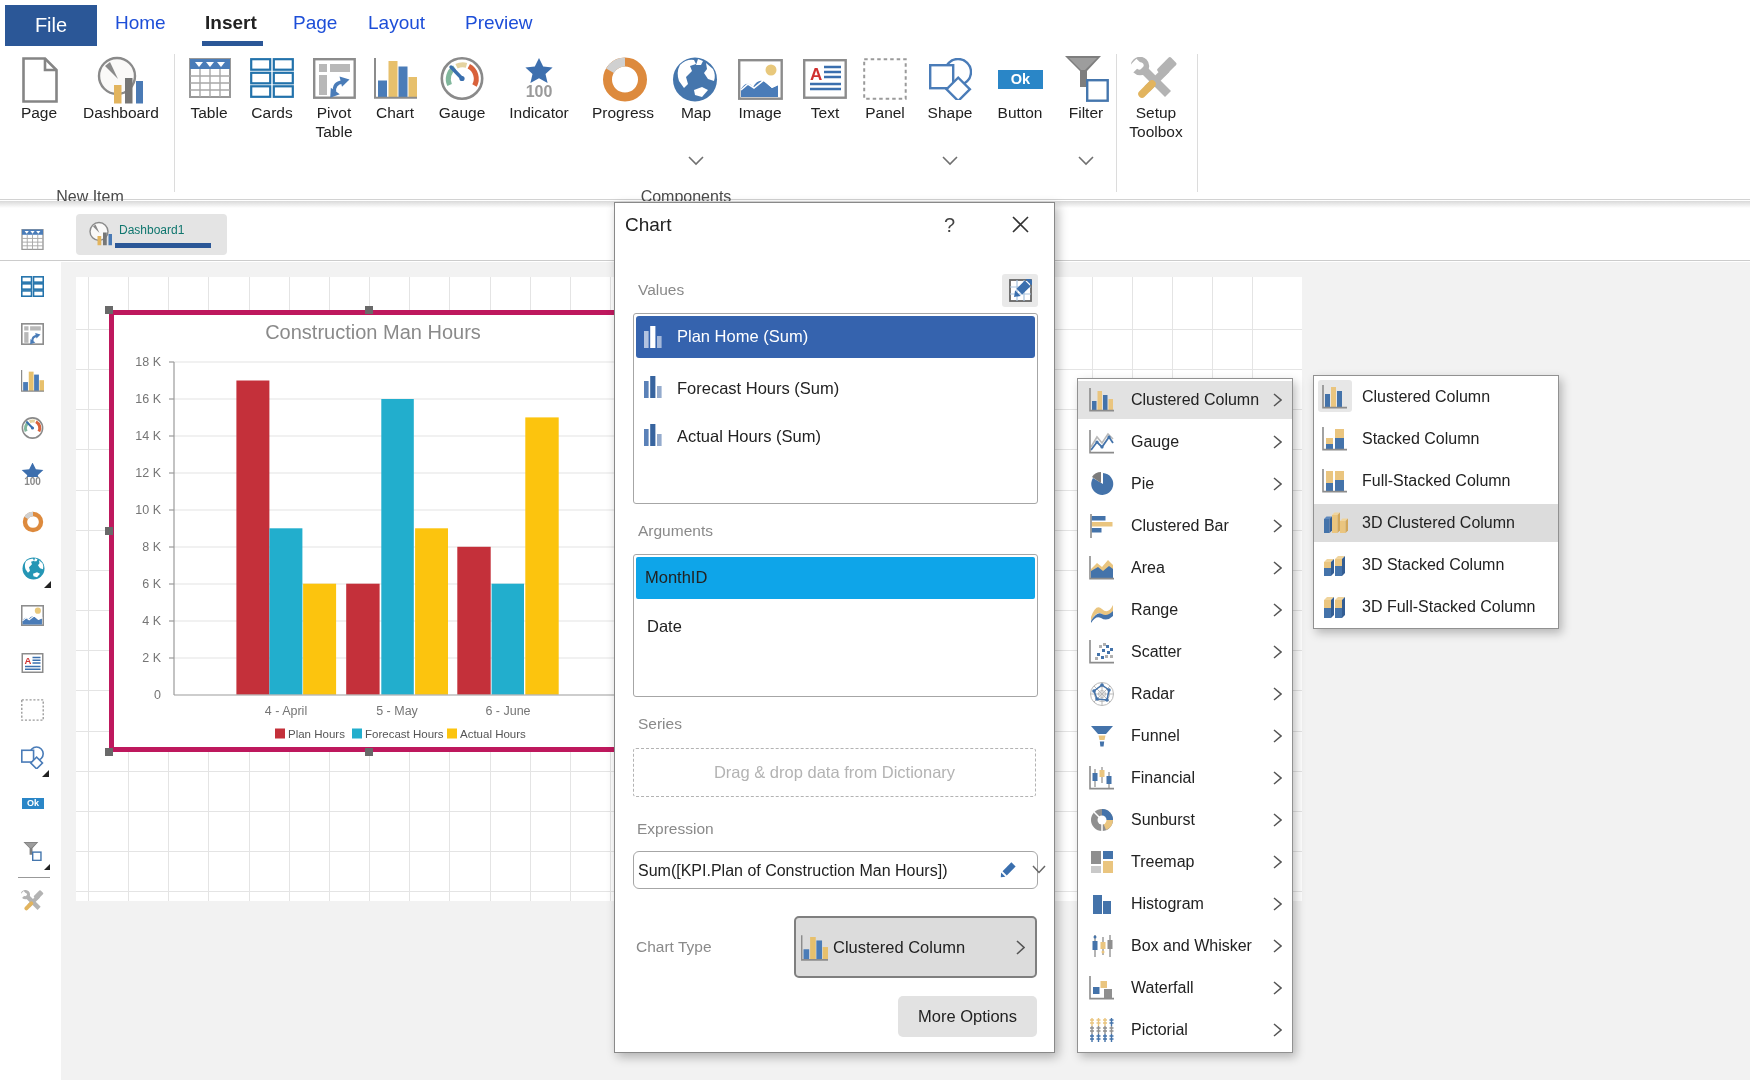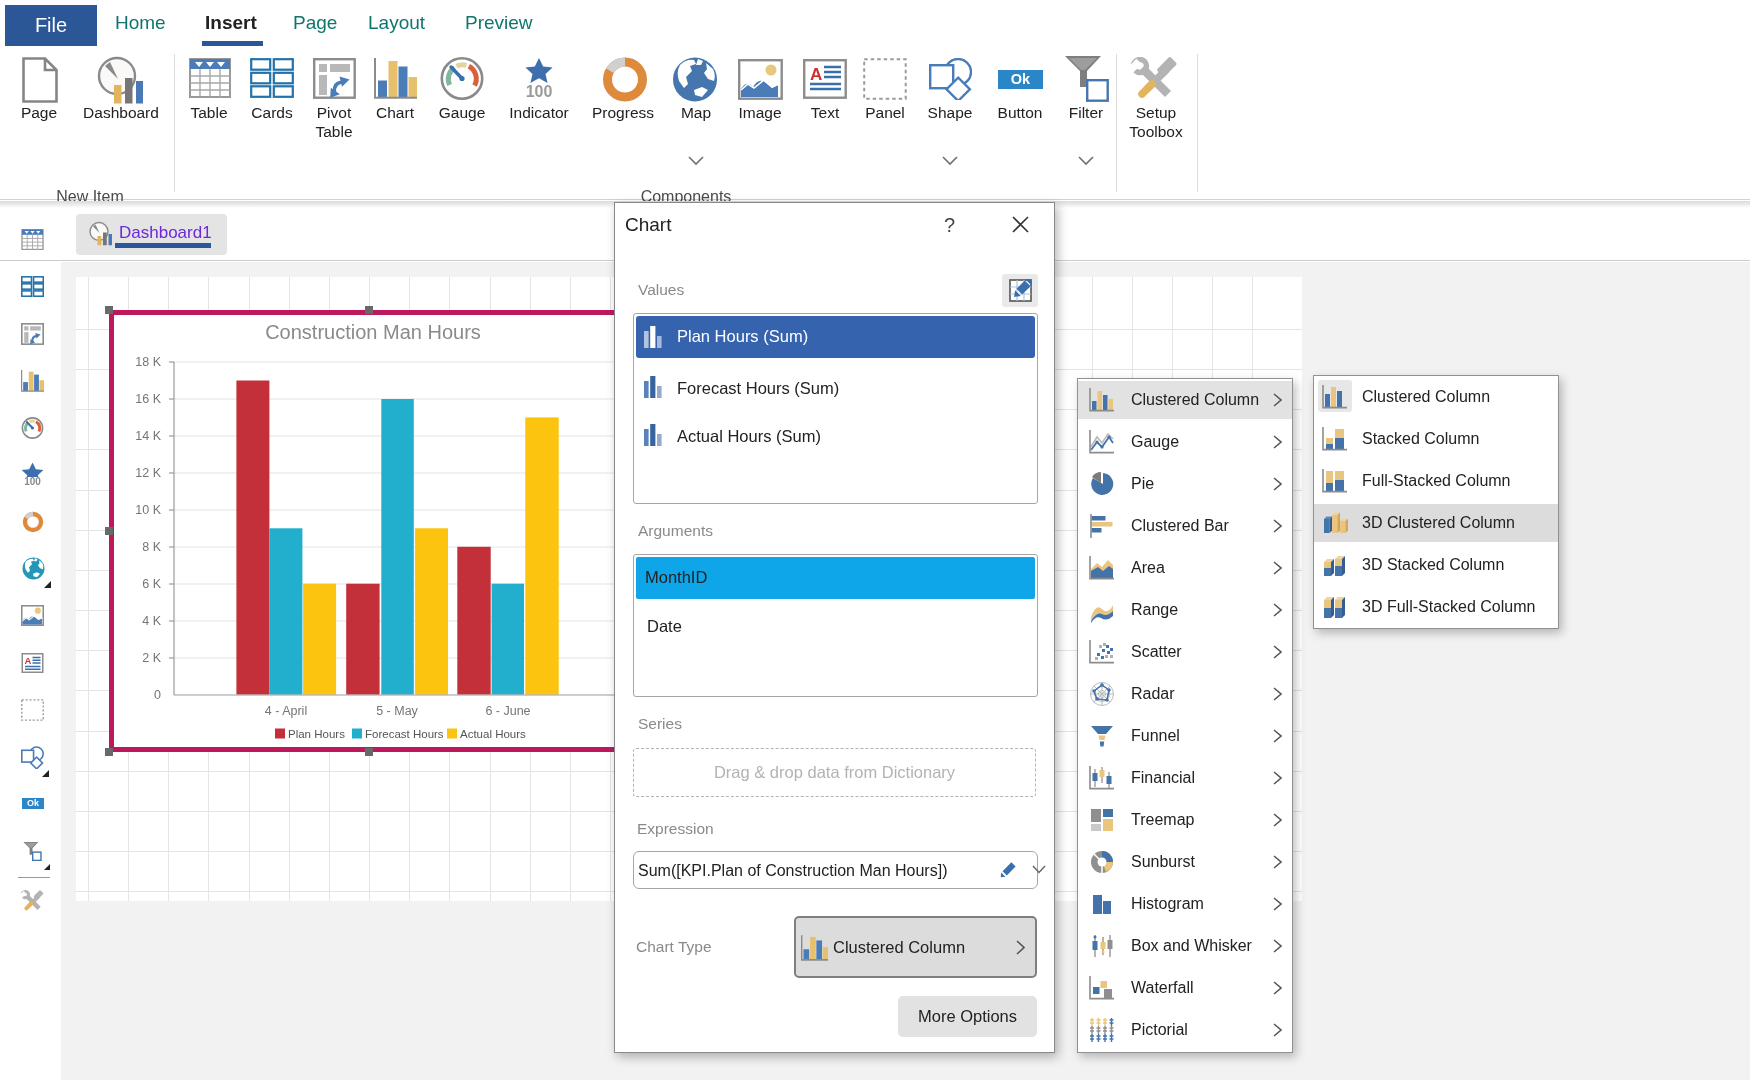--- a/index.html
+++ b/index.html
@@ -3,33 +3,33 @@
 <meta charset="utf-8">
 <style>
 * { margin:0; padding:0; box-sizing:border-box; }
 html,body { width:1750px; height:1080px; overflow:hidden; background:#fff;
   font-family:"Liberation Sans", sans-serif; }
 #app { position:relative; width:1750px; height:1080px; }
 
 
 #ribbon { position:absolute; left:0; top:0; width:1750px; height:200px; background:#fff; border-bottom:1px solid #d2d2d2; }
 #filebtn { position:absolute; left:5px; top:5px; width:92px; height:41px; background:#2b5797; color:#fff; font-size:20px; text-align:center; line-height:41px; }
-.rtab { position:absolute; top:12px; font-size:19px; color:#0f766e; }
+.rtab { position:absolute; top:12px; font-size:19px; color:#1d4ed8; }
 #insertUL { position:absolute; left:202px; top:41px; width:61px; height:5px; background:#2b5797; }
 .ricon { position:absolute; top:56px; }
 .rlabel { position:absolute; top:103px; font-size:15.5px; color:#222; text-align:center; line-height:19px; }
 .rsep { position:absolute; top:54px; width:1px; height:138px; background:#dcdcdc; }
 .rgroup { position:absolute; top:188px; font-size:16px; color:#4a4a4a; text-align:center; }
 .rchev { position:absolute; top:155px; width:16px; height:12px; }
 
 
 #tabstrip { position:absolute; left:0; top:201px; width:1750px; height:60px; background:#fff; border-bottom:1px solid #ccc; }
 #tabshadow { position:absolute; left:0; top:201px; width:1750px; height:7px; background:linear-gradient(#d9d9d9,#ffffff); }
 #dashtab { position:absolute; left:76px; top:214px; width:151px; height:41px; background:#e4e4e4; border-radius:4px; }
-#dashtab .txt { position:absolute; left:43px; top:9px; font-size:17px; color:#6d28d9; }
+#dashtab .txt { position:absolute; left:43px; top:9px; font-size:12px; color:#0f766e; }
 #dashtab .ul { position:absolute; left:39px; top:29px; width:96px; height:5px; background:#2b5797; }
 
 
 #canvas { position:absolute; left:0; top:262px; width:1750px; height:818px; background:#f2f2f2; }
 #sidebar { position:absolute; left:0; top:262px; width:61px; height:818px; background:#fff; }
 .sicon { position:absolute; left:20px; }
 #page { position:absolute; left:76px; top:277px; width:1226px; height:624px; background:#fff;
   background-image:
     repeating-linear-gradient(to right, transparent 0 11px, #e4e4e4 11px 12px, transparent 12px 40.15px);
   background-position:1px 0;
@@ -437,21 +437,21 @@
           </g>
         </svg>
     </div>
     <div class="dbox" style="top:110px; height:191px;">
       <div style="position:absolute; left:2px; top:2px; right:2px; height:42px; background:#3563ae; border-radius:3px;">
         <svg style="position:absolute; left:8px; top:10px;" width="20" height="22" viewBox="0 0 20 22">
             <rect x="0" y="5" width="4.6" height="17" fill="rgba(255,255,255,0.62)"></rect>
             <rect x="6.2" y="0" width="5.2" height="22" fill="#ffffff"></rect>
             <rect x="13" y="10" width="4.6" height="12" fill="rgba(255,255,255,0.55)"></rect>
           </svg>
-        <div style="position:absolute; left:41px; top:11px; font-size:16.5px; color:#fff;">Plan Hours (Sum)</div>
+        <div style="position:absolute; left:41px; top:11px; font-size:16.5px; color:#fff;">Plan Home (Sum)</div>
       </div>
       <div style="position:absolute; left:10px; top:62px;">
         <svg width="20" height="22" viewBox="0 0 20 22">
             <rect x="0" y="5" width="4.6" height="17" fill="#5a81b8"></rect>
             <rect x="6.2" y="0" width="5.2" height="22" fill="#37649f"></rect>
             <rect x="13" y="10" width="4.6" height="12" fill="#94abcd"></rect>
           </svg>
       </div>
       <div style="position:absolute; left:43px; top:65px; font-size:16.5px; color:#222;">Forecast Hours (Sum)</div>
       <div style="position:absolute; left:10px; top:110px;">
@@ -651,39 +651,39 @@
           <rect x="17.5" y="11" width="5" height="8" fill="#4473aa"></rect>
           <path d="M1 1 V23.6 H25" fill="none" stroke="#8c8c8c" stroke-width="1.6"></path>
         </svg>
       <div class="mtext">Financial</div>
       <svg class="mchev" width="9" height="16" viewBox="0 0 9 16">
           <path d="M1 2 L8 8 L1 14" fill="none" stroke="#555" stroke-width="1.5"></path>
         </svg>
     </div>
     <div class="mitem">
       <svg class="micon" width="26" height="26" viewBox="0 0 26 26">
-          <rect x="2" y="2" width="10" height="13" fill="#8f8f8f"></rect>
-          <rect x="2" y="17" width="10" height="7" fill="#c9c9c9"></rect>
-          <rect x="14" y="2" width="10" height="8" fill="#4473aa"></rect>
-          <rect x="14" y="12" width="10" height="12" fill="#eac57f"></rect>
-        </svg>
-      <div class="mtext">Treemap</div>
-      <svg class="mchev" width="9" height="16" viewBox="0 0 9 16">
-          <path d="M1 2 L8 8 L1 14" fill="none" stroke="#555" stroke-width="1.5"></path>
-        </svg>
-    </div>
-    <div class="mitem">
-      <svg class="micon" width="26" height="26" viewBox="0 0 26 26">
           <circle cx="13" cy="13" r="11" fill="#8f8f8f"></circle>
           <path d="M13 13 L13 2 A11 11 0 0 1 24 13 Z" fill="#4473aa"></path>
           <path d="M13 13 L24 13 A11 11 0 0 1 17 23 Z" fill="#eac57f"></path>
           <circle cx="13" cy="13" r="4.5" fill="#fff"></circle>
           <path d="M13 13 L5 5 M13 13 L13 24" stroke="#fff" stroke-width="1.5"></path>
         </svg>
       <div class="mtext">Sunburst</div>
+      <svg class="mchev" width="9" height="16" viewBox="0 0 9 16">
+          <path d="M1 2 L8 8 L1 14" fill="none" stroke="#555" stroke-width="1.5"></path>
+        </svg>
+    </div>
+    <div class="mitem">
+      <svg class="micon" width="26" height="26" viewBox="0 0 26 26">
+          <rect x="2" y="2" width="10" height="13" fill="#8f8f8f"></rect>
+          <rect x="2" y="17" width="10" height="7" fill="#c9c9c9"></rect>
+          <rect x="14" y="2" width="10" height="8" fill="#4473aa"></rect>
+          <rect x="14" y="12" width="10" height="12" fill="#eac57f"></rect>
+        </svg>
+      <div class="mtext">Treemap</div>
       <svg class="mchev" width="9" height="16" viewBox="0 0 9 16">
           <path d="M1 2 L8 8 L1 14" fill="none" stroke="#555" stroke-width="1.5"></path>
         </svg>
     </div>
     <div class="mitem">
       <svg class="micon" width="26" height="26" viewBox="0 0 26 26">
           <rect x="4" y="4" width="9" height="19" fill="#4473aa"></rect>
           <rect x="14" y="10" width="8" height="13" fill="#4473aa"></rect>
           <path d="M2 23.6 H25" stroke="#8c8c8c" stroke-width="1.6" opacity="0"></path>
         </svg>

